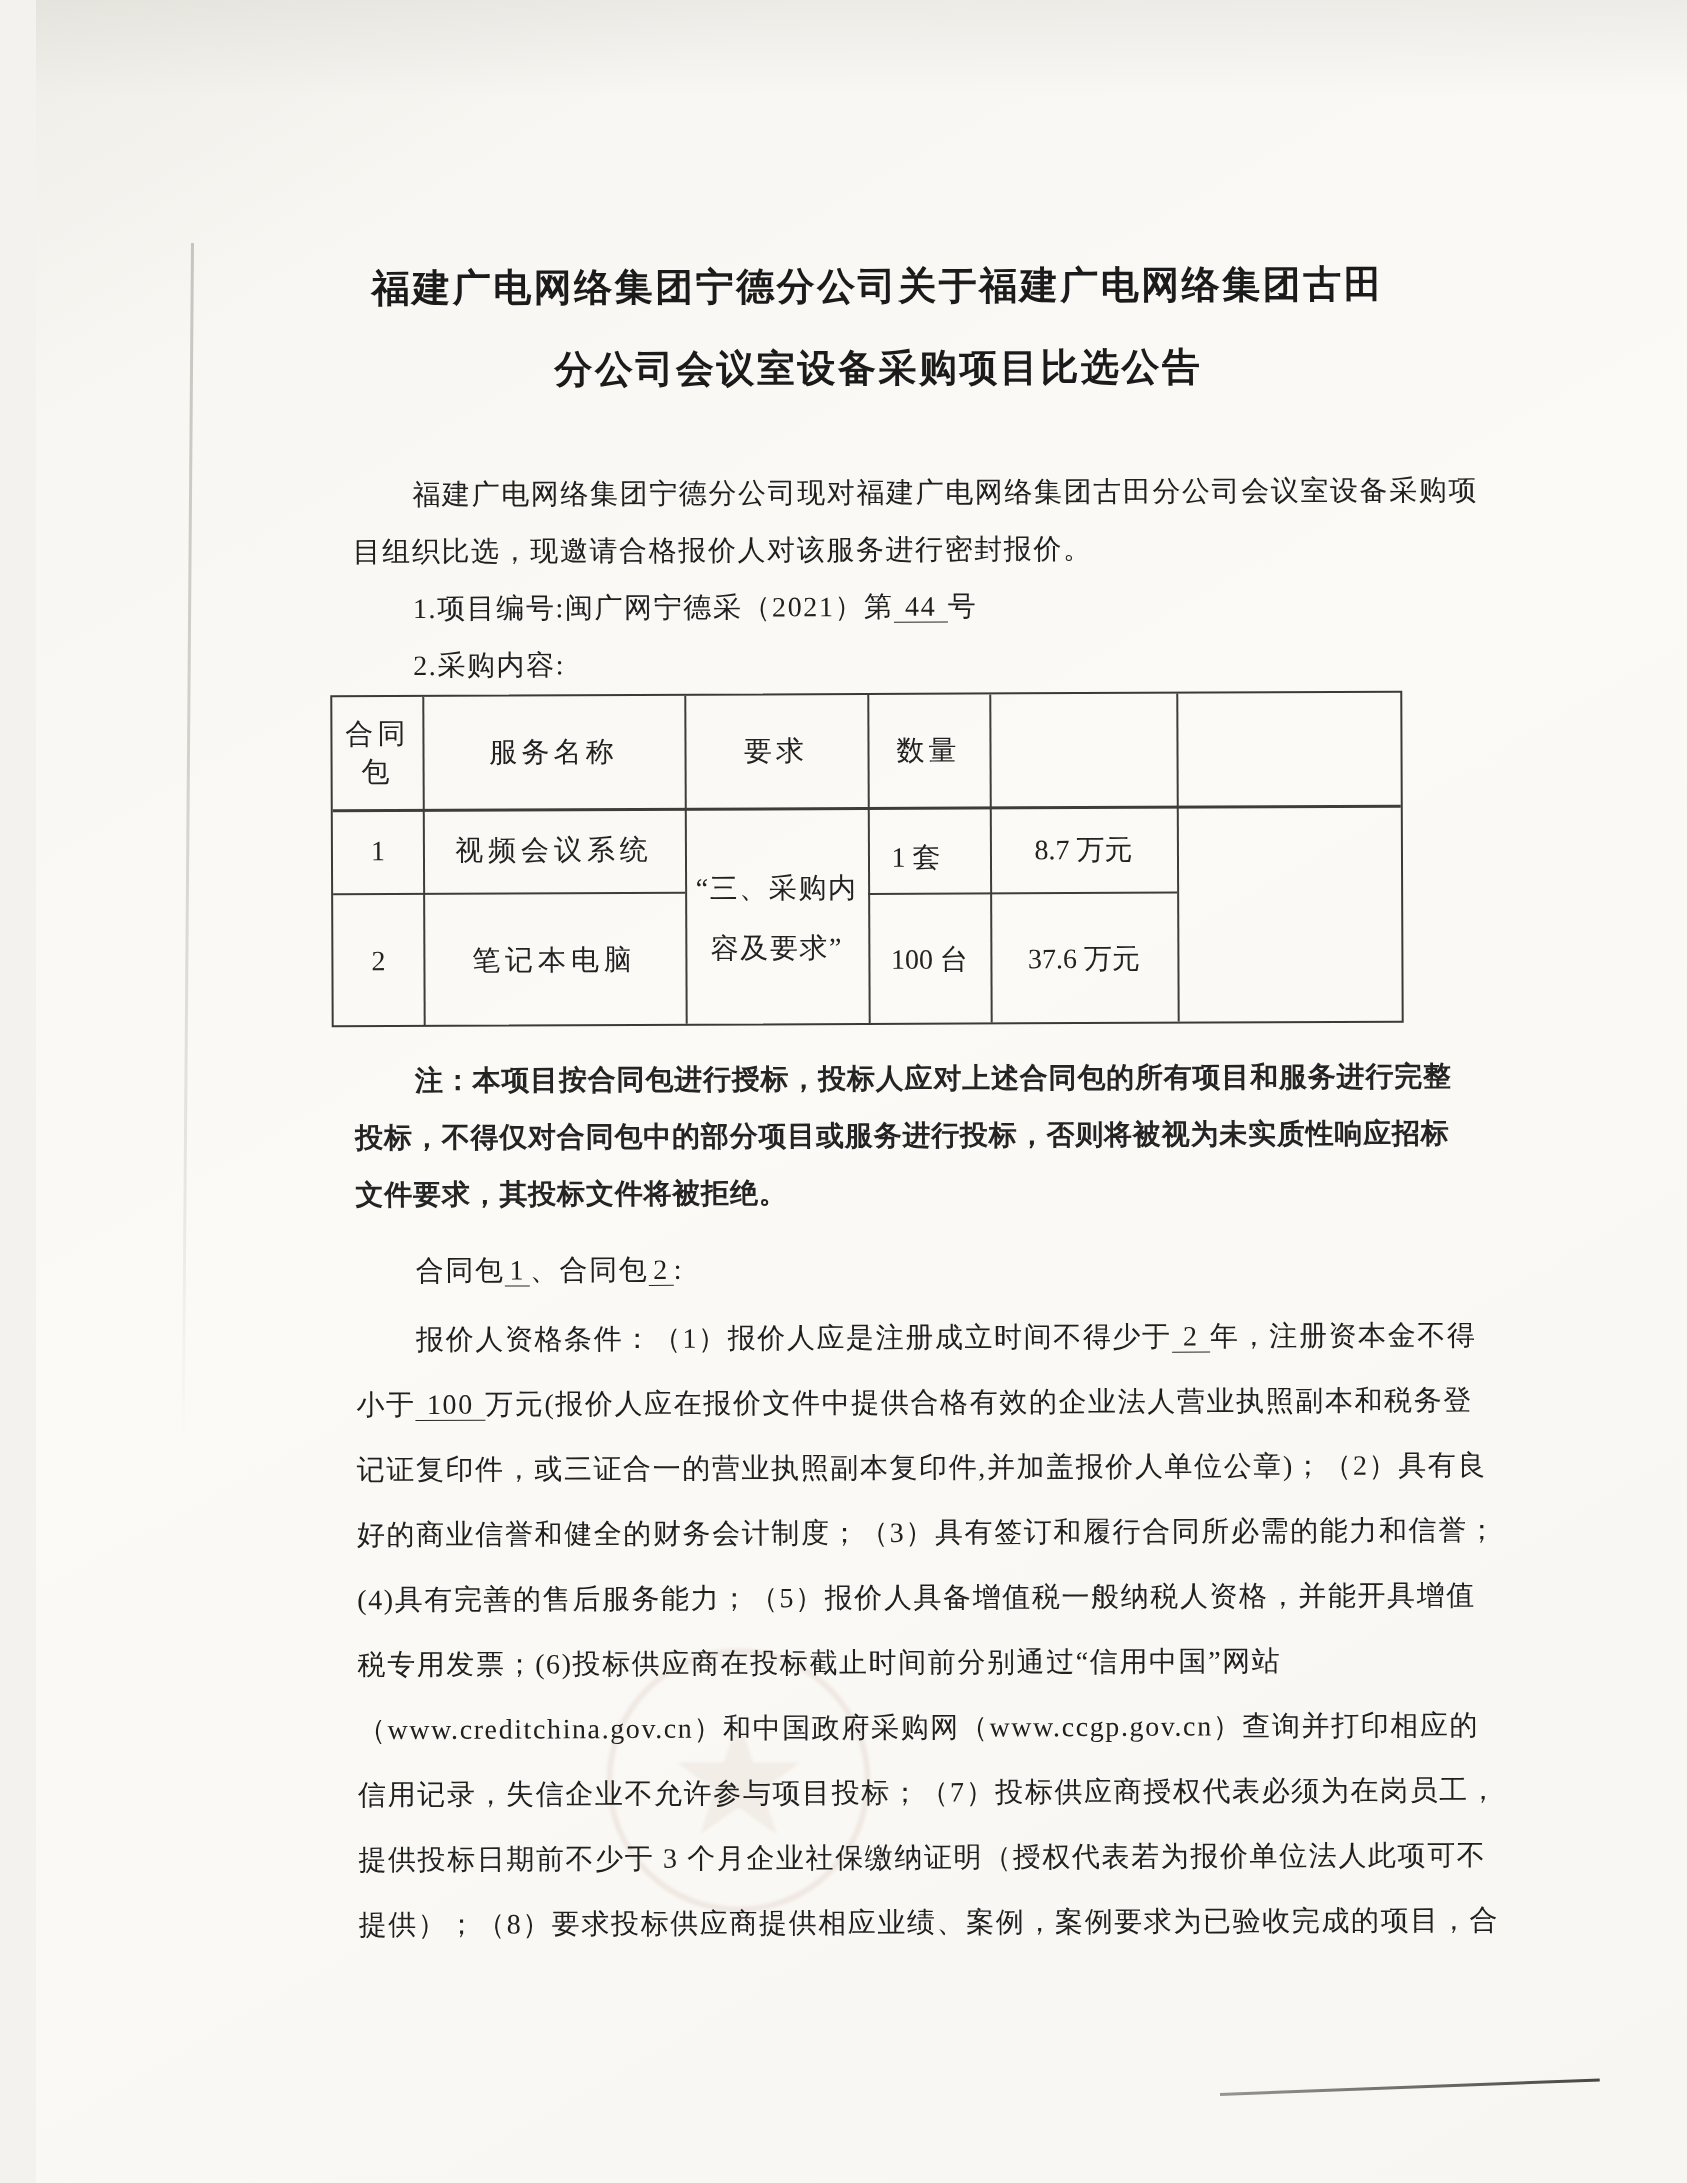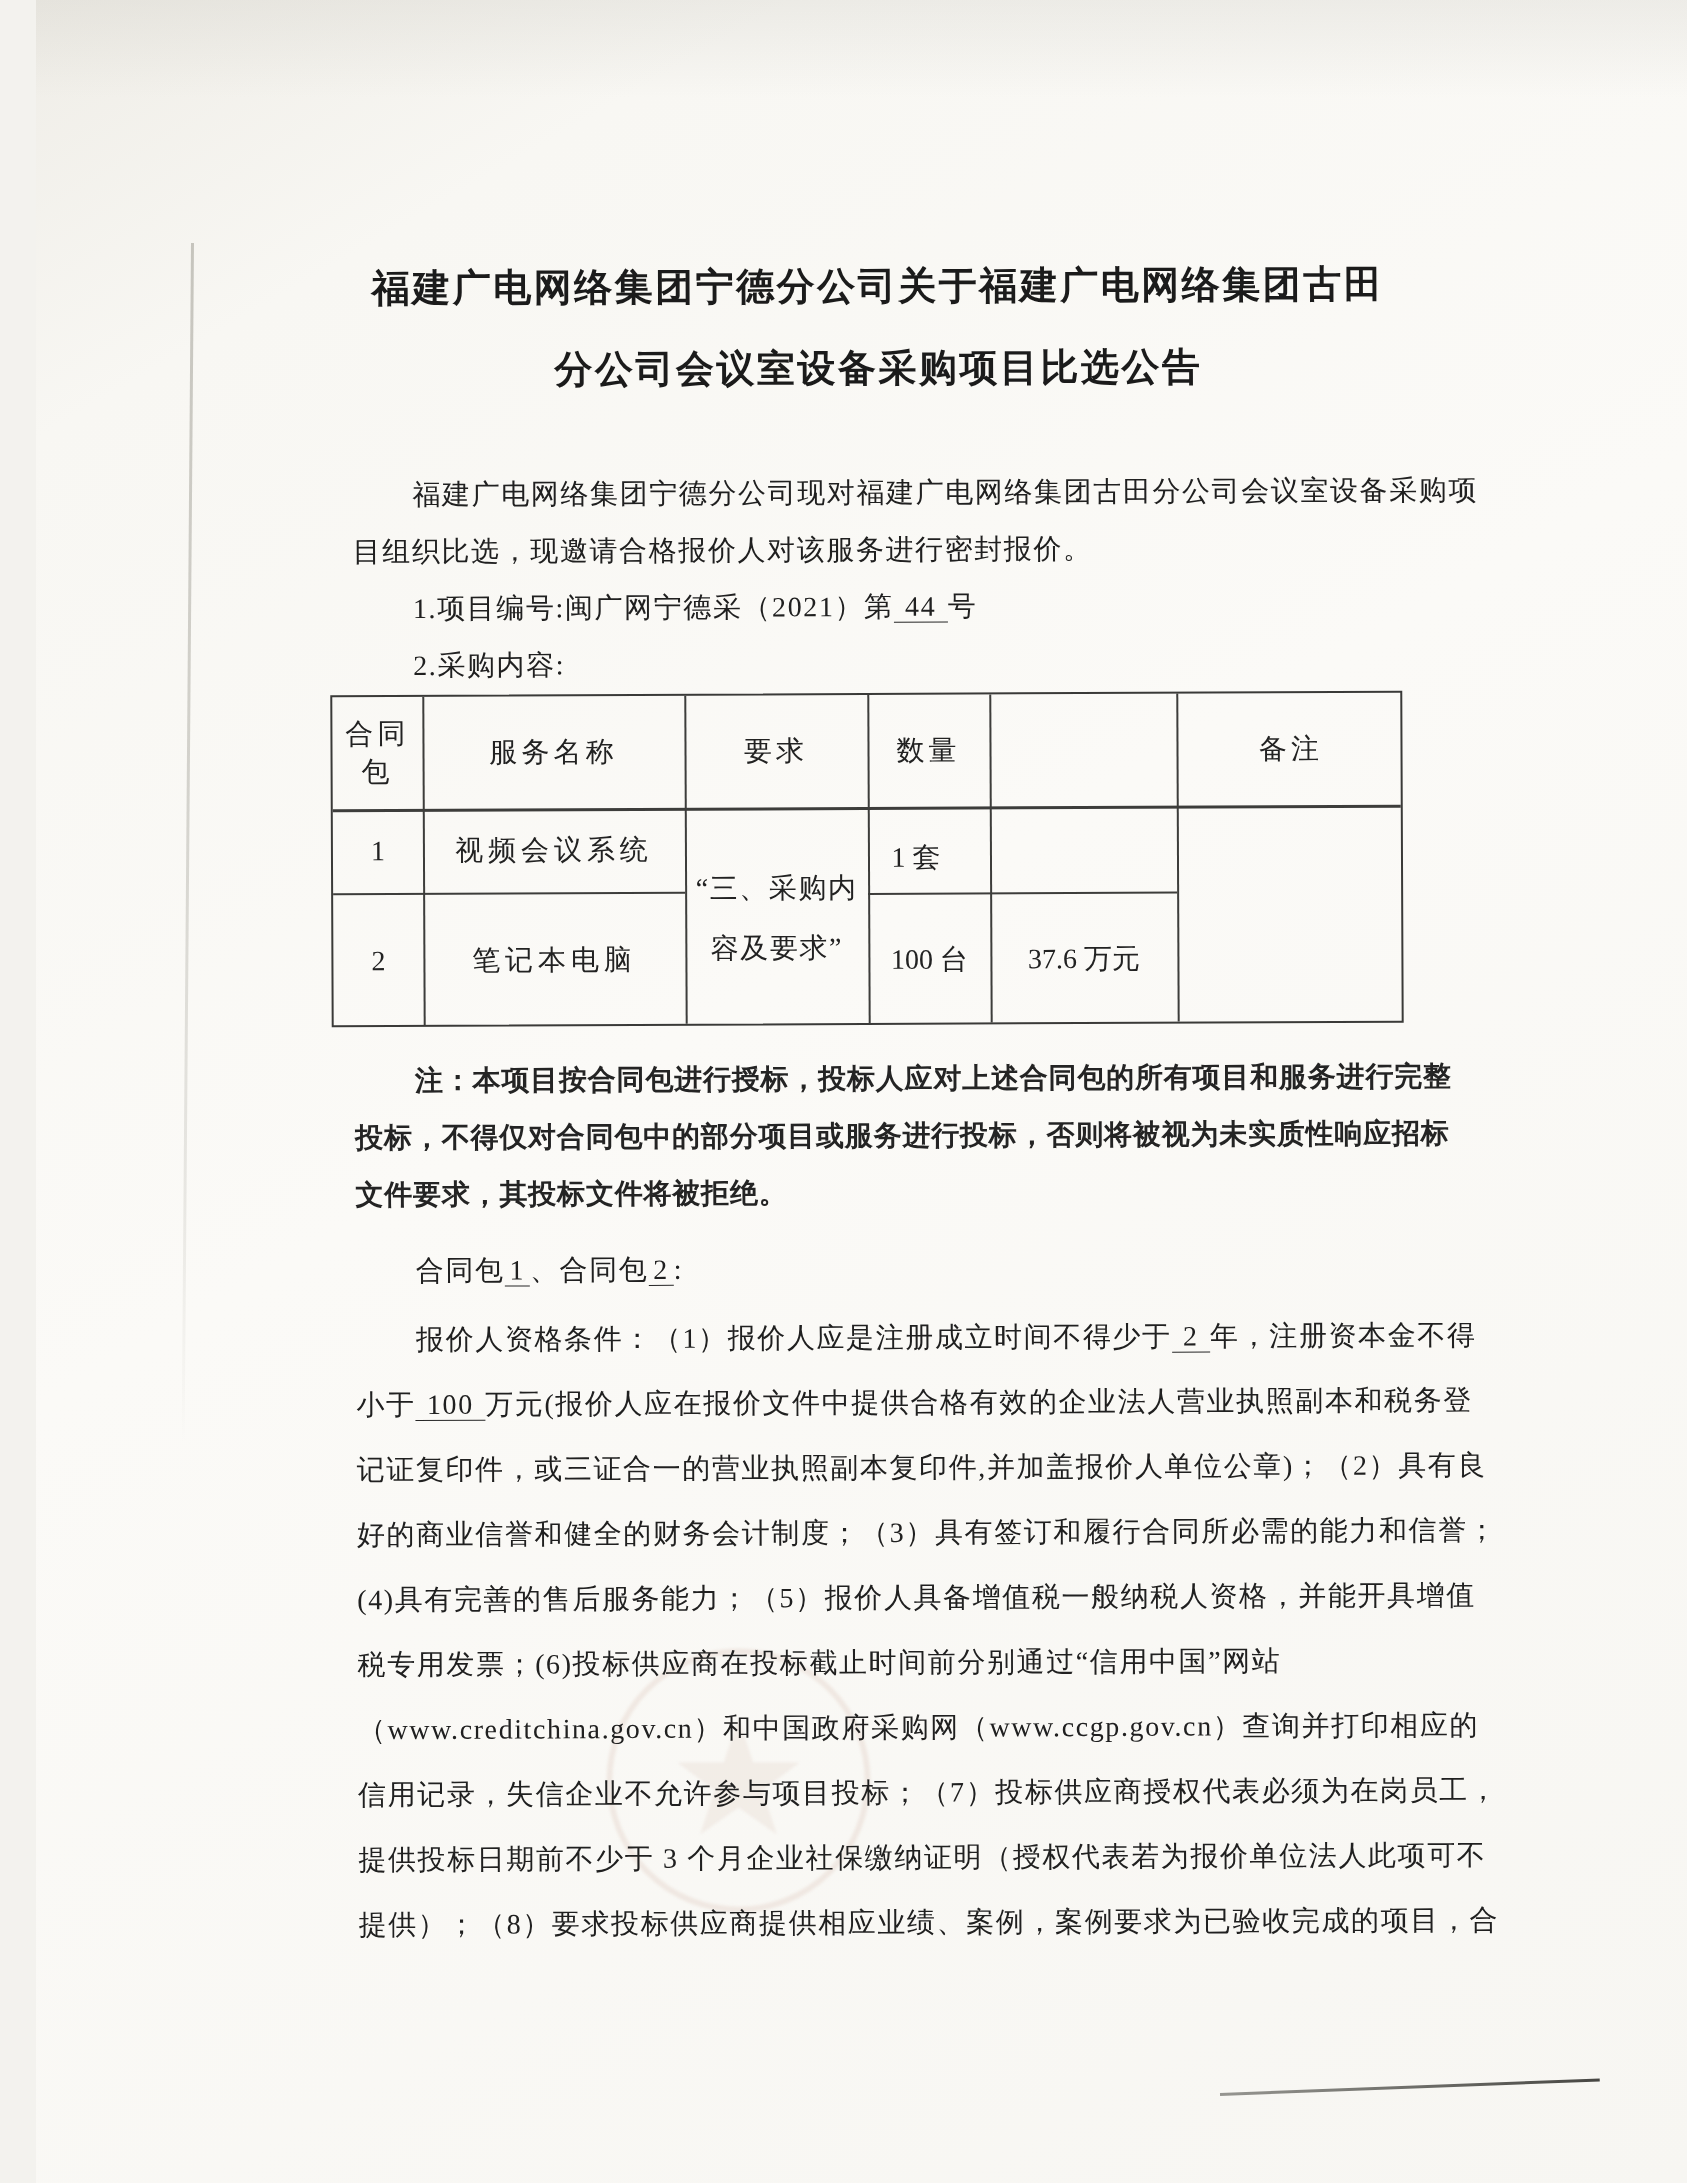--- a/index.html
+++ b/index.html
@@ -124,25 +124,25 @@
       <div class="vline" style="left:657px"></div>
       <div class="vline" style="left:844px"></div>
       <div class="hline" style="top:112px"></div>
       <div class="hline-seg" style="top:196px; left:0; width:352px"></div>
       <div class="hline-seg" style="top:198px; left:535px; width:309px"></div>
 
       <div class="cell hdr" style="left:0; top:0; width:90px; height:112px; padding:0 9.8px">合同包</div>
       <div class="cell hdr" style="left:90px; top:0; width:262px; height:112px">服务名称</div>
       <div class="cell hdr" style="left:352px; top:0; width:183px; height:112px">要求</div>
       <div class="cell hdr" style="left:535px; top:0; width:122px; height:112px">数量</div>
-      <div class="cell hdr" style="left:844px; top:0; width:229px; height:112px">备注</div>
 
       <div class="cell" style="left:0; top:112px; width:90px; height:84px">1</div>
       <div class="cell" style="left:90px; top:112px; width:262px; height:84px; letter-spacing:4.9px">视频会议系统</div>
       <div class="cell" style="left:522px; top:112px; width:122px; height:101px">1 套</div>
+      <div class="cell" style="left:657px; top:112px; width:187px; height:87px">8.7 万元</div>
 
       <div class="cell" style="left:0; top:196px; width:90px; height:136px">2</div>
       <div class="cell" style="left:90px; top:196px; width:262px; height:136px; letter-spacing:4.9px">笔记本电脑</div>
       <div class="cell" style="left:535px; top:198px; width:122px; height:134px">100 台</div>
       <div class="cell" style="left:657px; top:198px; width:187px; height:134px">37.6 万元</div>
 
       <div class="cell req-cell" style="left:352px; top:112px; width:183px; height:221px">
         <div>“三、采购内</div>
         <div>容及要求”</div>
       </div>

